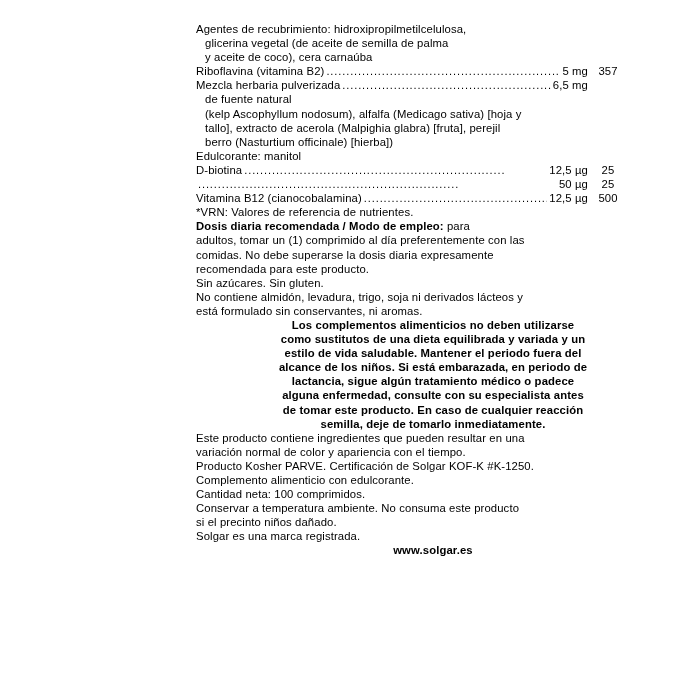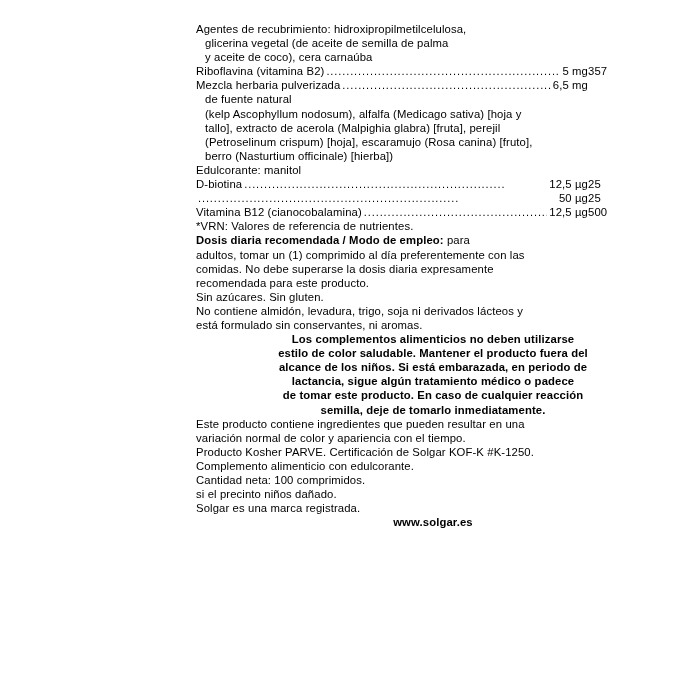--- a/index.html
+++ b/index.html
@@ -53,21 +53,21 @@
   }
   .nutrow .amt {
     white-space: pre;
     flex: 0 0 auto;
     text-align: right;
   }
   .nutrow .vrn {
     white-space: pre;
     flex: 0 0 auto;
     width: 40px;
-    text-align: left;
+    text-align: center;
   }
   .narrow { width: 432px; }
 </style>
 </head>
 <body>
 
 <div class="page">
 
   <div class="block">
     <div class="line">Agentes de recubrimiento: hidroxipropilmetilcelulosa,</div>
@@ -87,21 +87,20 @@
       <span class="dots">..................................................................</span>
       <span class="amt">6,5 mg</span>
       <span class="vrn"></span>
     </div>
   </div>
 
   <div class="block">
     <div class="line indent1">de fuente natural</div>
     <div class="line indent1"><span>(kelp </span><span class="i">Ascophyllum nodosum</span><span>), alfalfa (</span><span class="i">Medicago sativa</span><span>) [hoja y</span></div>
     <div class="line indent1"><span>tallo], extracto de acerola (</span><span class="i">Malpighia glabra</span><span>) [fruta], perejil</span></div>
-    <div class="line indent1"><span>(</span><span class="i">Petroselinum crispum</span><span>) [hoja], escaramujo (</span><span class="i">Rosa canina</span><span>) [fruto],</span></div>
     <div class="line indent1"><span>berro (</span><span class="i">Nasturtium officinale</span><span>) [hierba])</span></div>
   </div>
 
   <div class="block">
     <div class="line">Edulcorante: manitol</div>
   </div>
 
   <div class="block narrow">
     <div class="nutrow">
       <span class="nm">D-biotina</span>
@@ -131,33 +130,36 @@
   </div>
 
   <div class="block">
     <div class="line">Sin azúcares. Sin gluten.</div>
     <div class="line">No contiene almidón, levadura, trigo, soja ni derivados lácteos y</div>
     <div class="line">está formulado sin conservantes, ni aromas.</div>
   </div>
 
   <div class="block b">
     <div class="line">Los complementos alimenticios no deben utilizarse</div>
-    <div class="line">estilo de color saludable. Mantener el producto fuera del</div>
+    <div class="line">como sustitutos de una dieta equilibrada y variada y un</div>
+    <div class="line">estilo de vida saludable. Mantener el periodo fuera del</div>
     <div class="line">alcance de los niños. Si está embarazada, en periodo de</div>
     <div class="line">lactancia, sigue algún tratamiento médico o padece</div>
+    <div class="line">alguna enfermedad, consulte con su especialista antes</div>
     <div class="line">de tomar este producto. En caso de cualquier reacción</div>
     <div class="line">semilla, deje de tomarlo inmediatamente.</div>
   </div>
 
   <div class="block">
     <div class="line">Este producto contiene ingredientes que pueden resultar en una</div>
     <div class="line">variación normal de color y apariencia con el tiempo.</div>
     <div class="line">Producto Kosher PARVE. Certificación de Solgar KOF-K #K-1250.</div>
     <div class="line">Complemento alimenticio con edulcorante.</div>
     <div class="line">Cantidad neta: 100 comprimidos.</div>
+    <div class="line">Conservar a temperatura ambiente. No consuma este producto</div>
     <div class="line">si el precinto niños dañado.</div>
     <div class="line">Solgar es una marca registrada.</div>
   </div>
 
   <div class="block b">
     <div class="line">www.solgar.es</div>
   </div>
 
 </div>
 

